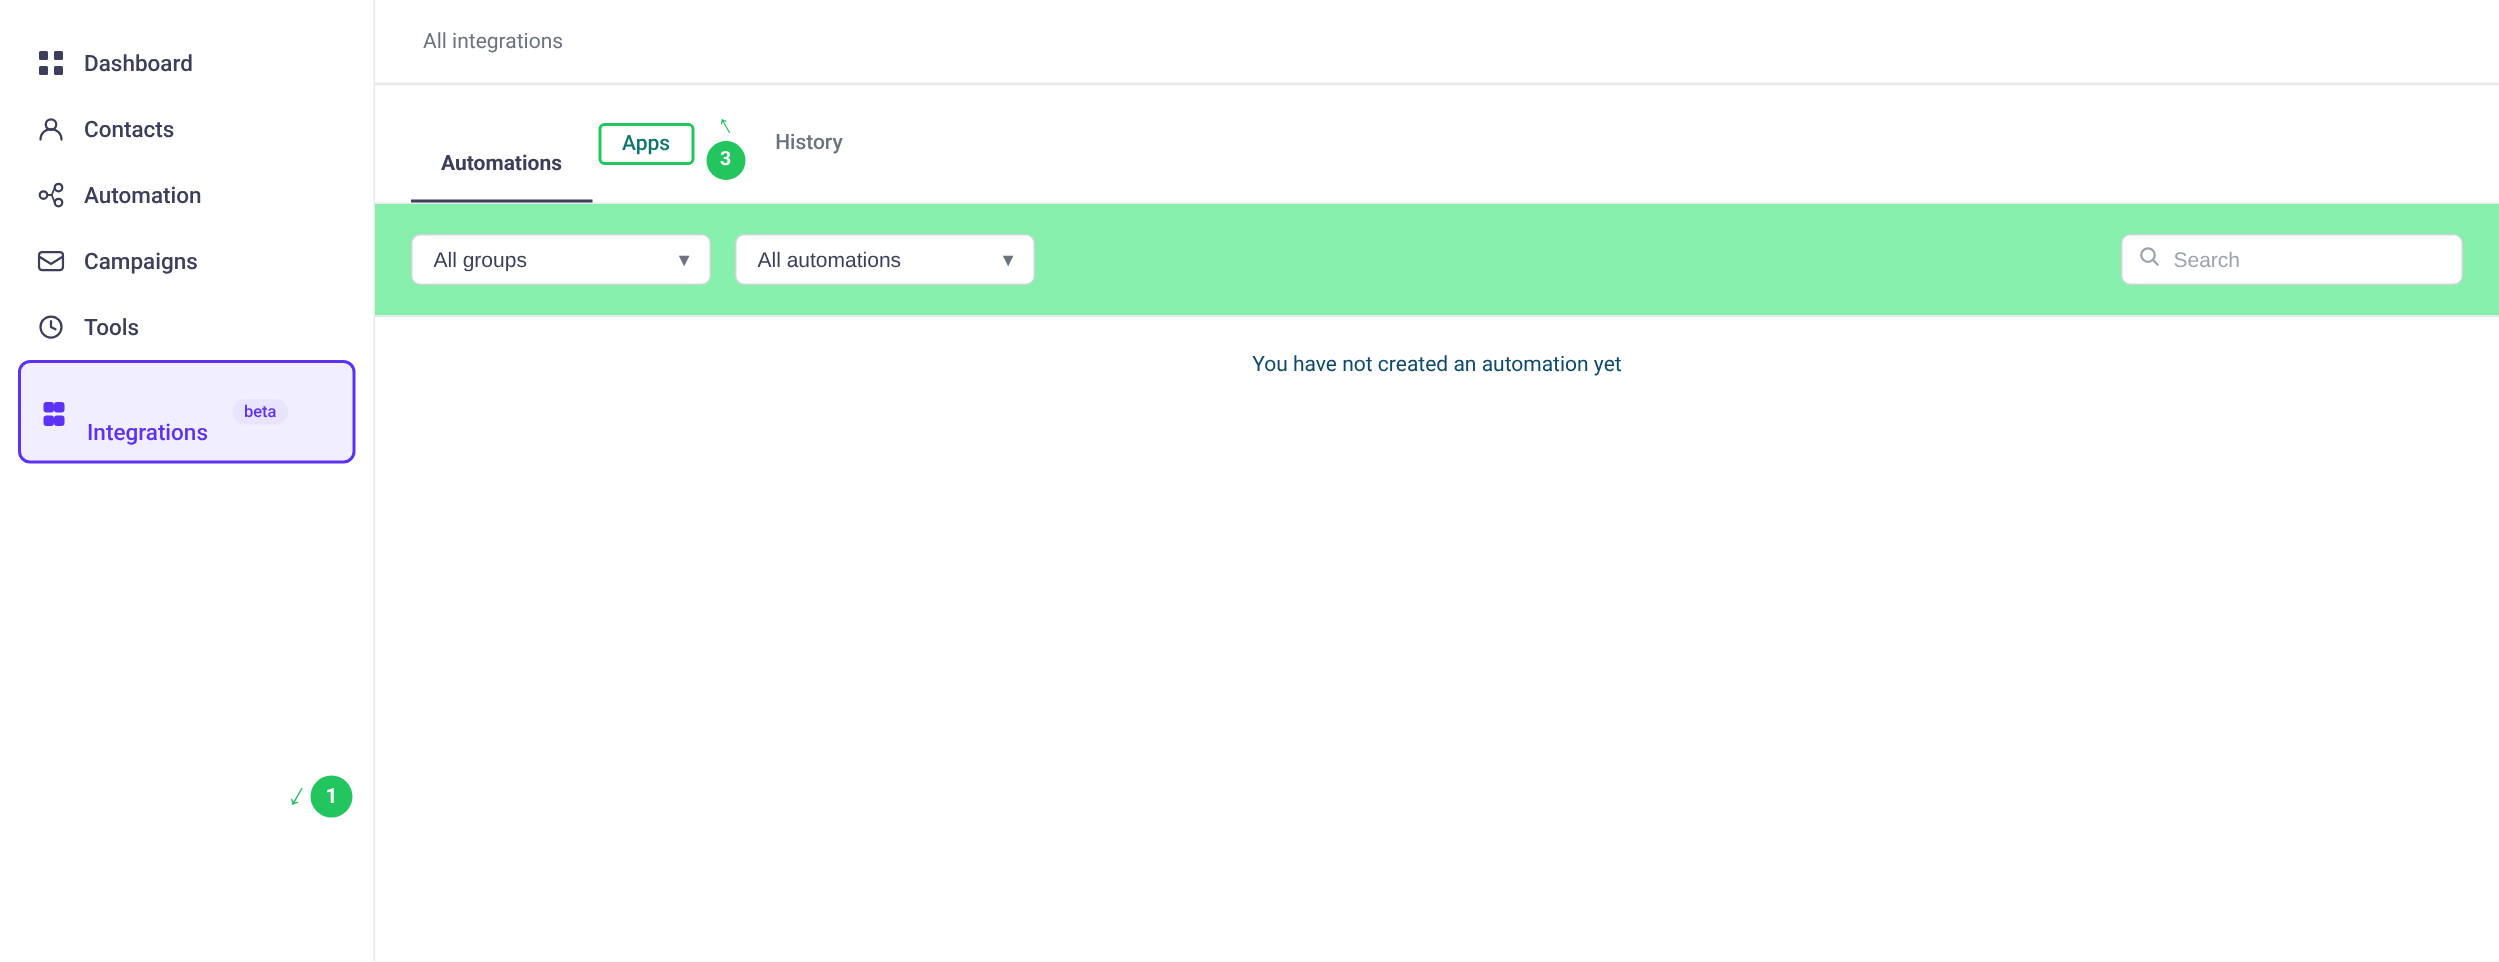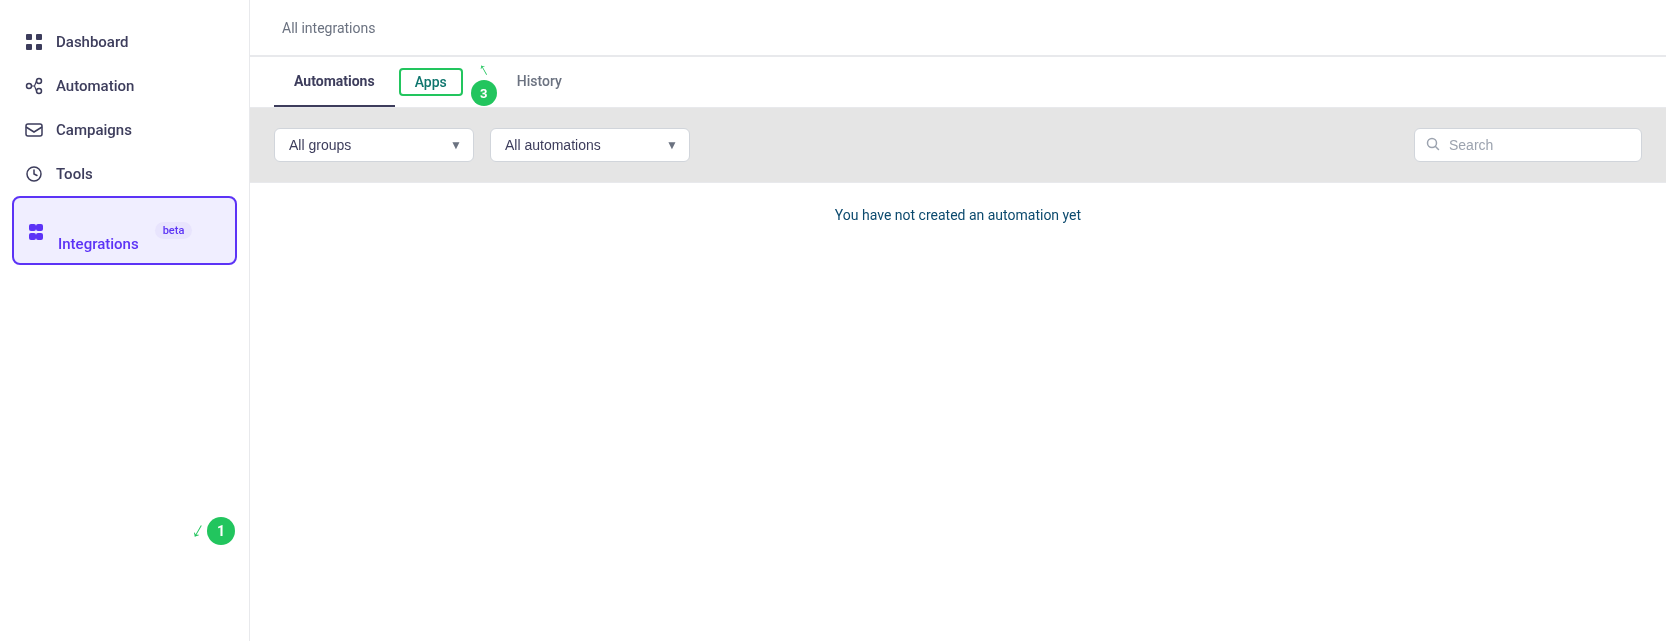--- a/index.html
+++ b/index.html
@@ -124,36 +124,37 @@
       font-size: 14px;
       color: #6b7280;
       cursor: pointer;
       border-bottom: 2px solid transparent;
       font-weight: 500;
     }
     .tab.active {
       color: #3d3d5c;
       font-weight: 700;
       border-bottom: 2px solid #3d3d5c;
+      margin-top: 28px;
     }
     .tab.apps-tab {
       border: 2px solid #22c55e;
       border-radius: 4px;
       color: #0f766e;
       margin: 8px 4px;
       padding: 4px 14px;
     }
 
     
     .filter-row {
       display: flex;
       align-items: center;
       gap: 16px;
       padding: 20px 24px;
-      background: #e5e5e5;
+      background: #86efac;
       border-bottom: 1px solid #e8e9ec;
     }
     .select-wrapper {
       position: relative;
       display: flex;
       align-items: center;
     }
     .filter-select {
       appearance: none;
       background: #fff;
@@ -251,20 +252,29 @@
     <div class="sidebar-item">
       <span class="icon">
         <svg width="18" height="18" viewBox="0 0 18 18" fill="none">
           <rect x="1" y="1" width="6" height="6" rx="1" fill="#3d3d5c"></rect>
           <rect x="11" y="1" width="6" height="6" rx="1" fill="#3d3d5c"></rect>
           <rect x="1" y="11" width="6" height="6" rx="1" fill="#3d3d5c"></rect>
           <rect x="11" y="11" width="6" height="6" rx="1" fill="#3d3d5c"></rect>
         </svg>
       </span>
       <span class="label">Dashboard</span>
+    </div>
+    <div class="sidebar-item">
+      <span class="icon">
+        <svg width="18" height="18" viewBox="0 0 18 18" fill="none">
+          <circle cx="9" cy="6" r="3.5" stroke="#3d3d5c" stroke-width="1.5"></circle>
+          <path d="M2 16c0-3.866 3.134-7 7-7s7 3.134 7 7" stroke="#3d3d5c" stroke-width="1.5" stroke-linecap="round"></path>
+        </svg>
+      </span>
+      <span class="label">Contacts</span>
     </div>
     <div class="sidebar-item">
       <span class="icon">
         <svg width="18" height="18" viewBox="0 0 18 18" fill="none">
           <circle cx="4" cy="9" r="2.5" stroke="#3d3d5c" stroke-width="1.5"></circle>
           <circle cx="14" cy="4" r="2.5" stroke="#3d3d5c" stroke-width="1.5"></circle>
           <circle cx="14" cy="14" r="2.5" stroke="#3d3d5c" stroke-width="1.5"></circle>
           <path d="M6.5 9h3l2-5M6.5 9h3l2 5" stroke="#3d3d5c" stroke-width="1.2"></path>
         </svg>
       </span>

